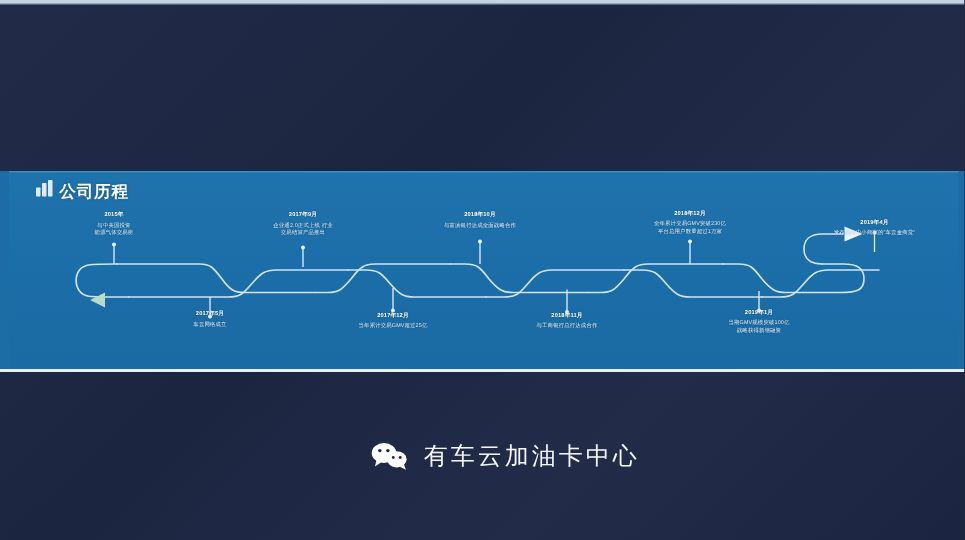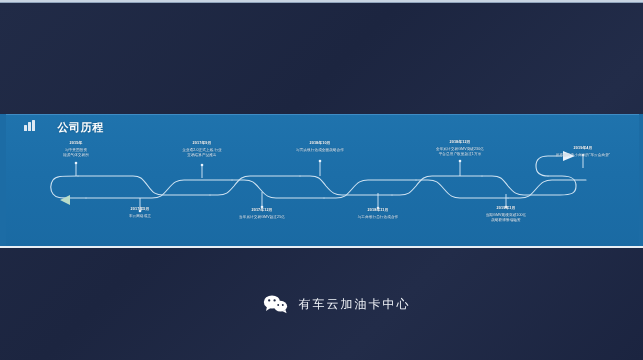--- a/index.html
+++ b/index.html
@@ -32,21 +32,21 @@
     overflow:hidden;
   }
   .slide-edge-top { position:absolute; left:0; top:0; width:100%; height:1px; background:#3f8cc4; }
   .slide-edge-bottom { position:absolute; left:0; bottom:0; width:100%; height:2px; background:#e8eef4; }
   .slide-left-strip { position:absolute; left:0; top:0; width:6px; height:100%; background:#1c6ca5; }
   .slide-right-strip { position:absolute; right:0; top:0; width:4px; height:100%; background:#1c6ca5; }
 
   
   .slide-header {
     position:absolute; left:24px; top:120px;
-    display:flex; align-items:flex-start; gap:23px;
+    display:flex; align-items:flex-start; gap:5px;
   }
   .chart-icon { display:flex; align-items:flex-end; gap:1.5px; height:11px; }
   .chart-icon i { display:block; width:2.5px; background:#dfeaf4; border-radius:0.5px; }
   .chart-icon i:nth-child(1){ height:6px; }
   .chart-icon i:nth-child(2){ height:9px; }
   .chart-icon i:nth-child(3){ height:11px; }
   .slide-title {
     color:#ffffff; font-size:11px; font-weight:bold; letter-spacing:0.6px;
     text-shadow:0 0 2px rgba(0,0,0,.25);
   }
@@ -69,21 +69,21 @@
   .ms .ln { display:block; }
 
   
   .footer {
     position:absolute; left:0; bottom:0; width:643px; height:112px;
     display:flex; align-items:center; justify-content:center; gap:10px;
     padding-left:30px;
   }
   .wechat-icon { width:26px; height:20px; position:relative; }
   .footer-text {
-    color:#f2f5fa; font-size:12px; letter-spacing:2px;
+    color:#f2f5fa; font-size:16px; letter-spacing:2px;
   }
 </style>
 </head>
 <body>
 
 <div id="root">
 
   <div class="backdrop"></div>
   <div class="top-hairline"></div>
   <div class="top-hairline2"></div>

